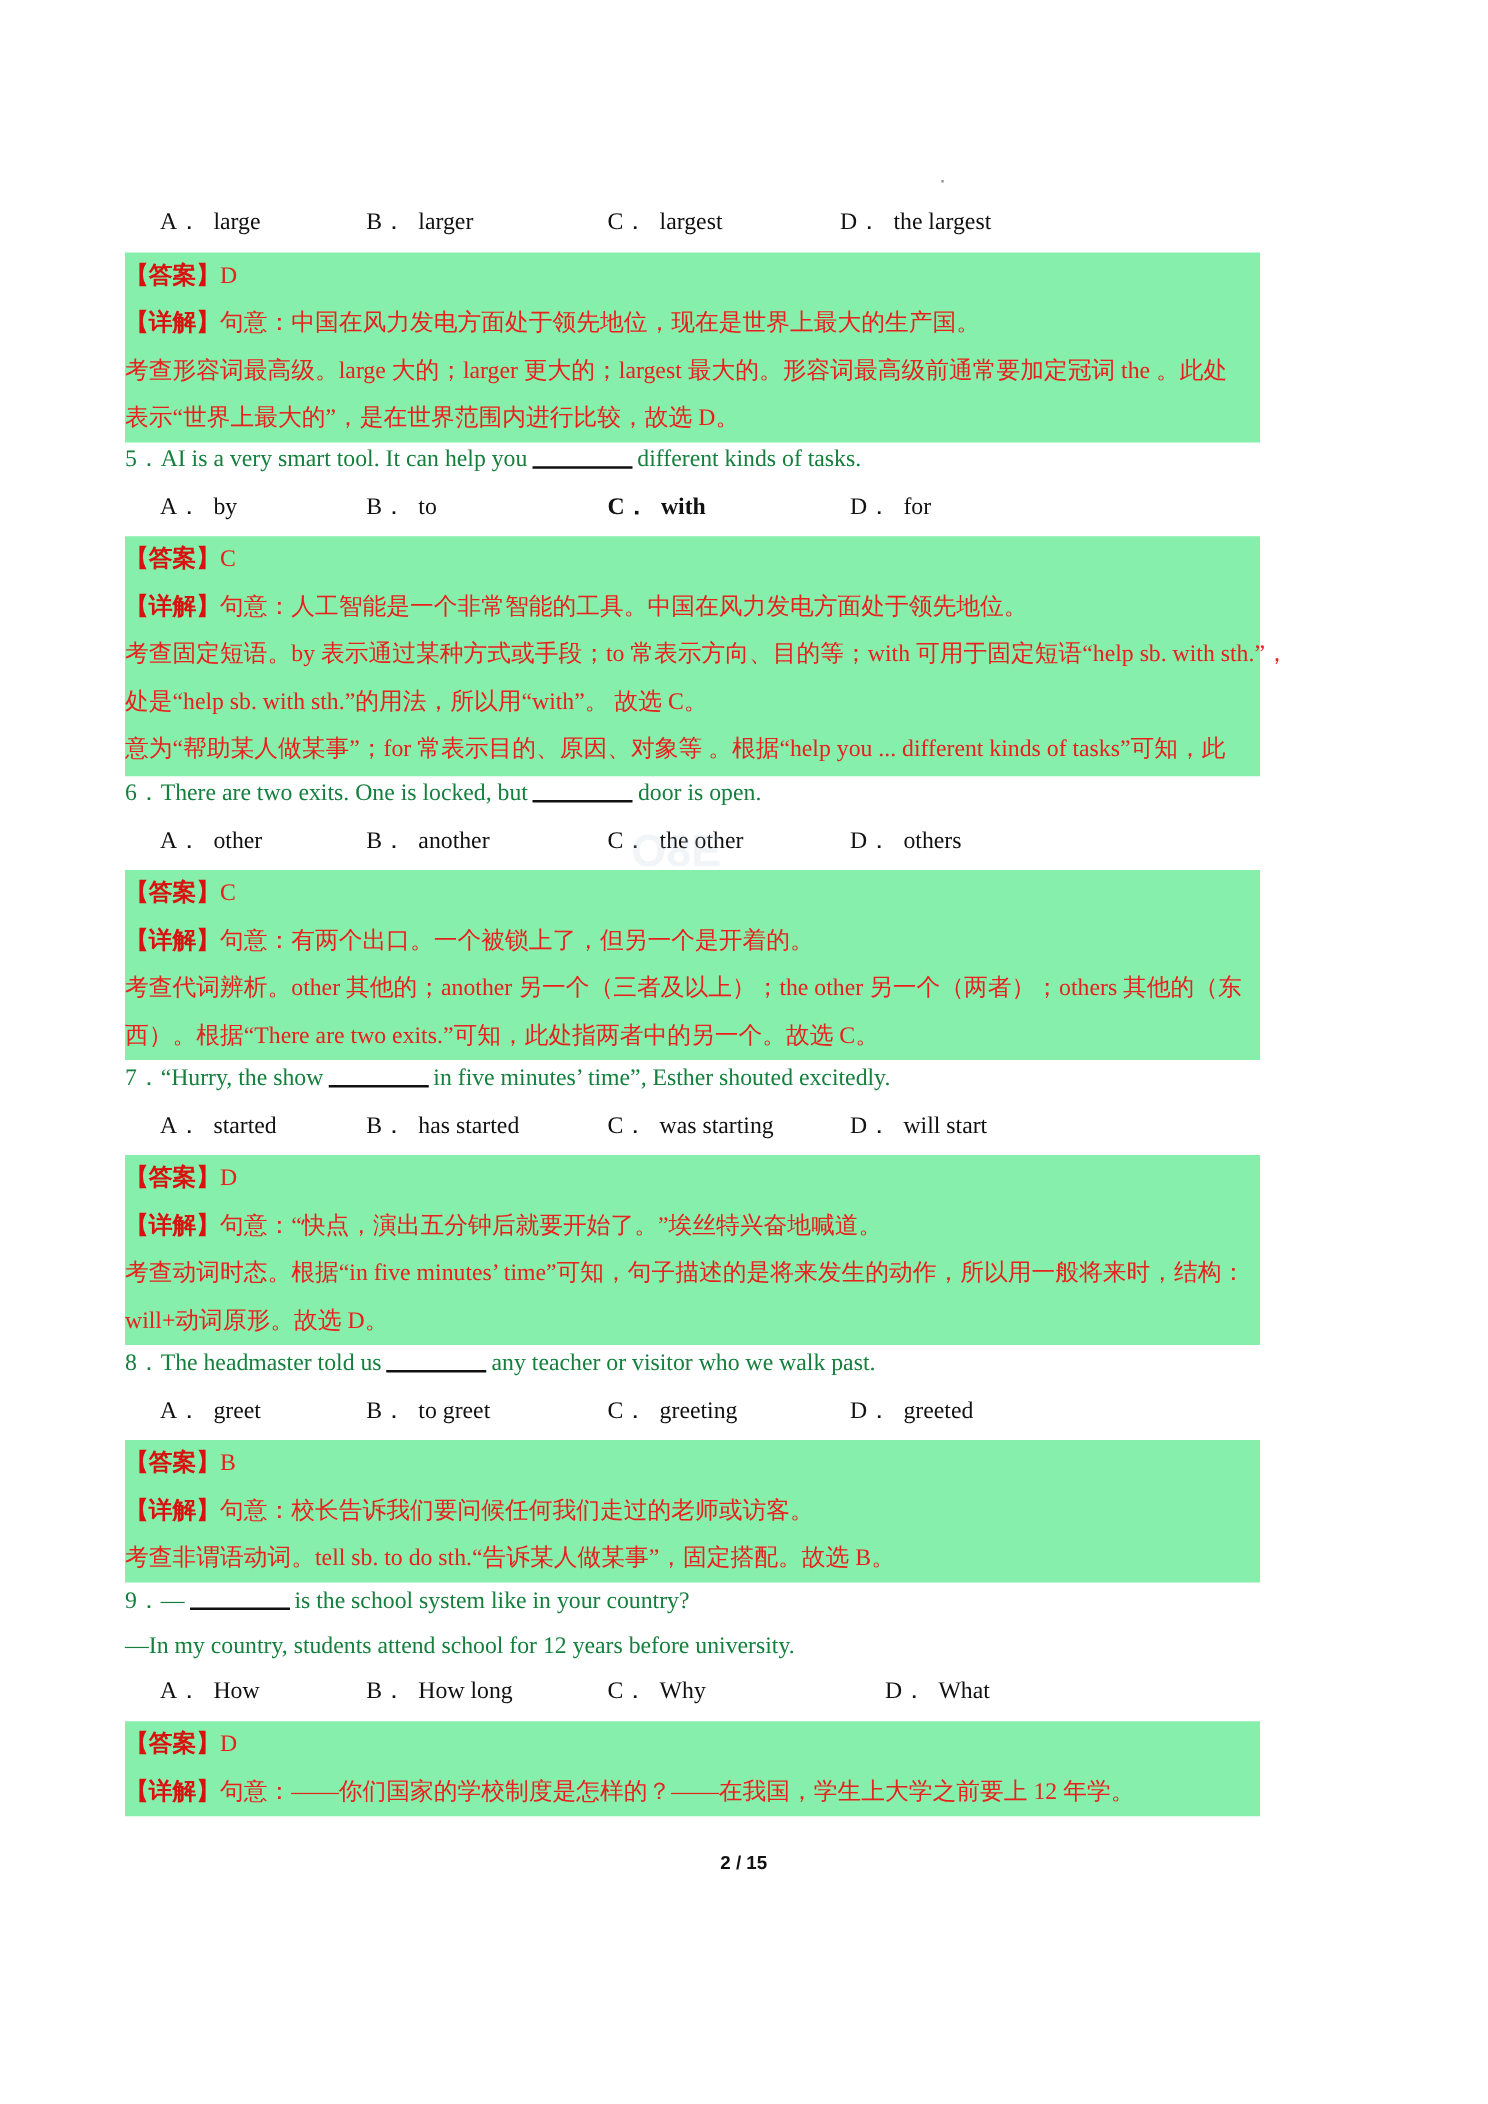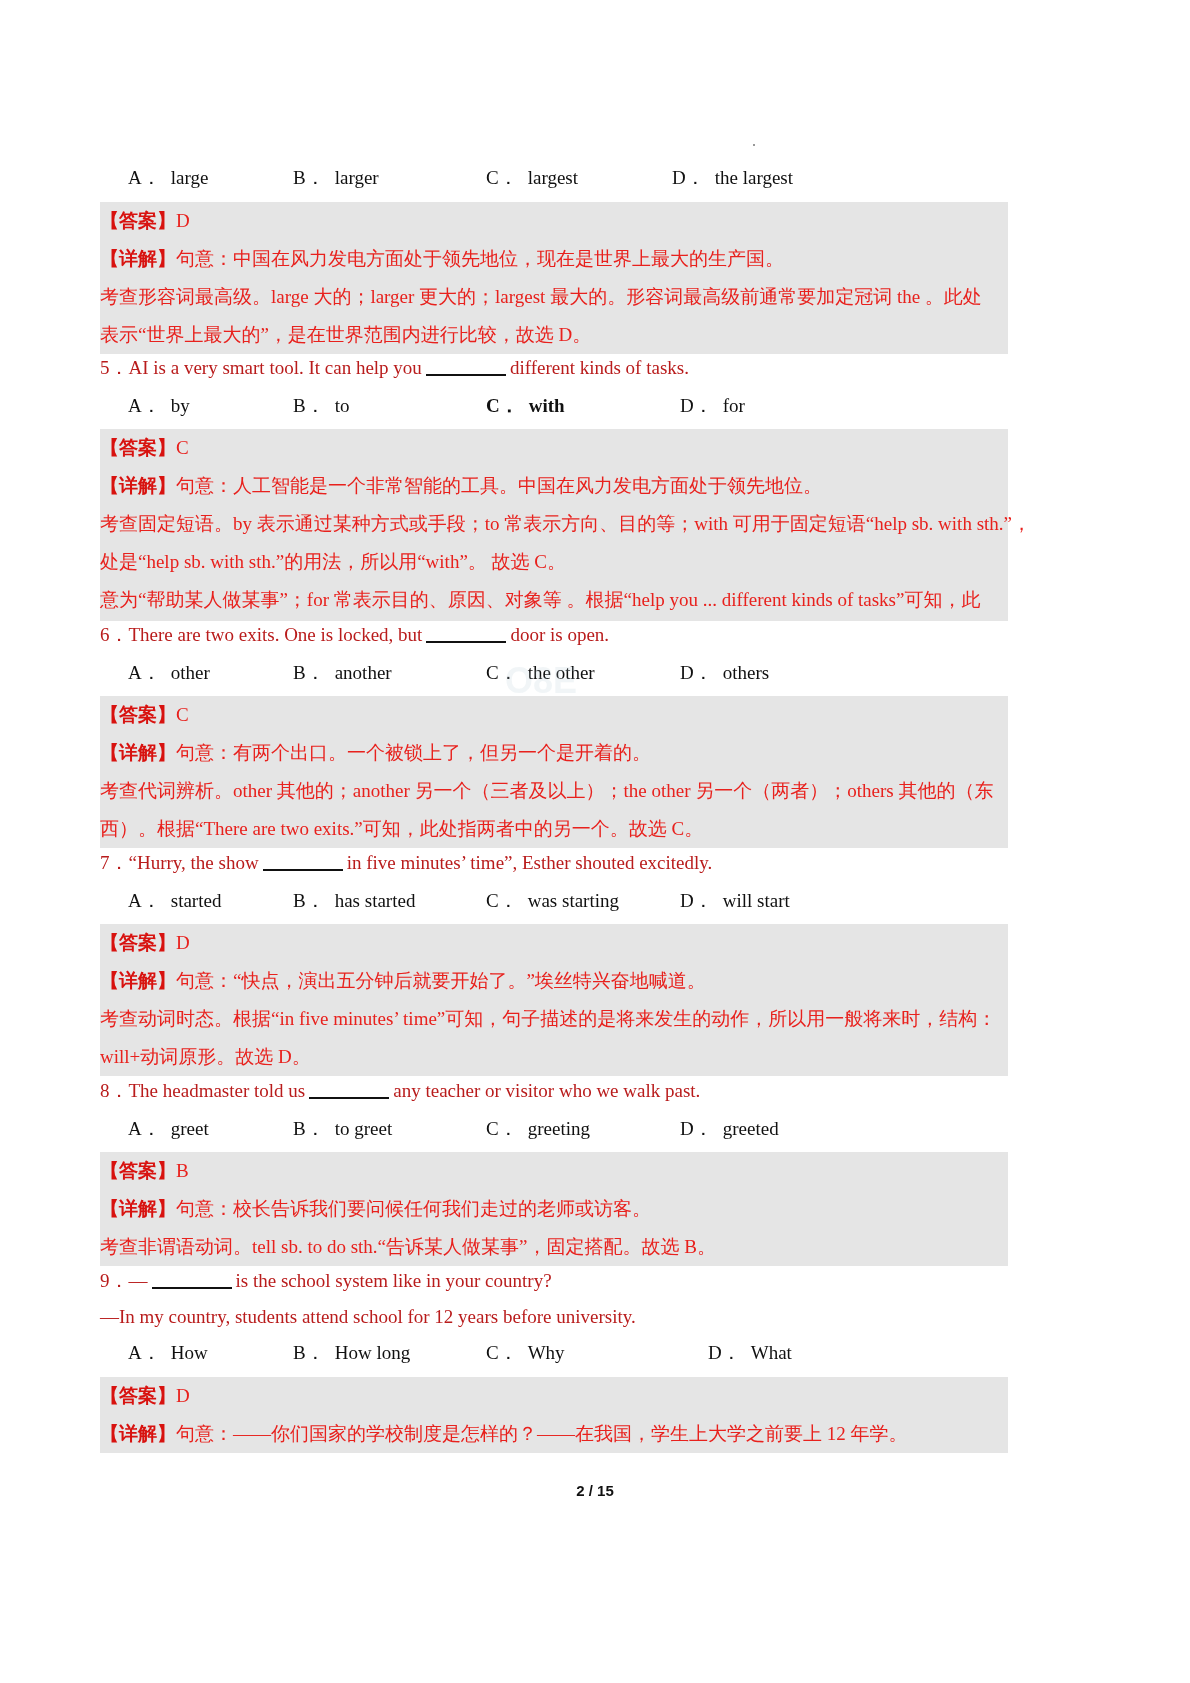--- a/index.html
+++ b/index.html
@@ -1,24 +1,24 @@
 <!DOCTYPE html>
 <html><head>
 <meta charset="utf-8">
 <style>
   html, body { margin: 0; padding: 0; background: #ffffff; }
   body { width: 1190px; height: 1683px; position: relative; overflow: hidden;
          font-family: "Liberation Serif", "DejaVu Serif", serif; color: #111; }
   .page { position: absolute; left: 0; top: 0; width: 1190px; height: 1381px; margin-top: 32px; }
   .line { position: absolute; left: 100px; width: 908px; font-size: 19px; line-height: 38px; white-space: nowrap; }
-  .q { color: #b91c1c; }
+  .q { color: #15803d; }
   .opts { position: absolute; left: 100px; width: 908px; height: 38px; font-size: 19px; line-height: 38px; }
   .opt { position: absolute; top: 0; white-space: nowrap; }
   .opt .lbl { margin-right: 10px; }
-  .panel { position: absolute; left: 100px; width: 908px; background: #e5e5e5; }
+  .panel { position: absolute; left: 100px; width: 908px; background: #86efac; }
   .ans { color: #e8211d; font-size: 19px; line-height: 38px; padding-left: 0; white-space: nowrap; position: relative; }
   .br { color: #d8120f; font-weight: bold; }
   .blank { display: inline-block; width: 80px; border-bottom: 2px solid #111; height: 22px; vertical-align: -2px; margin: 0 4px; }
   .footer { position: absolute; top: 1450px; left: 0; width: 1190px; text-align: center; font-family: "Liberation Sans", sans-serif; font-size: 15px; font-weight: bold; color: #111; }
   .dot { position: absolute; left: 753px; top: 112px; width: 2px; height: 2px; background: #999; }
   .watermark { position: absolute; left: 505px; top: 628px; font-family: "Liberation Sans", sans-serif; font-size: 36px; color: rgba(180,200,210,0.18); font-weight: bold; text-align: center; }
 </style>
 </head>
 <body>
 

